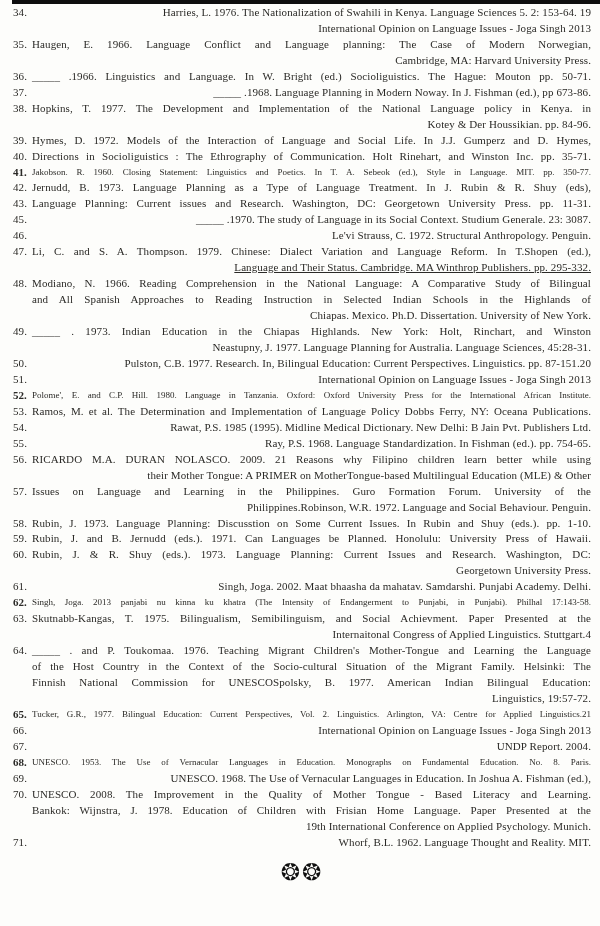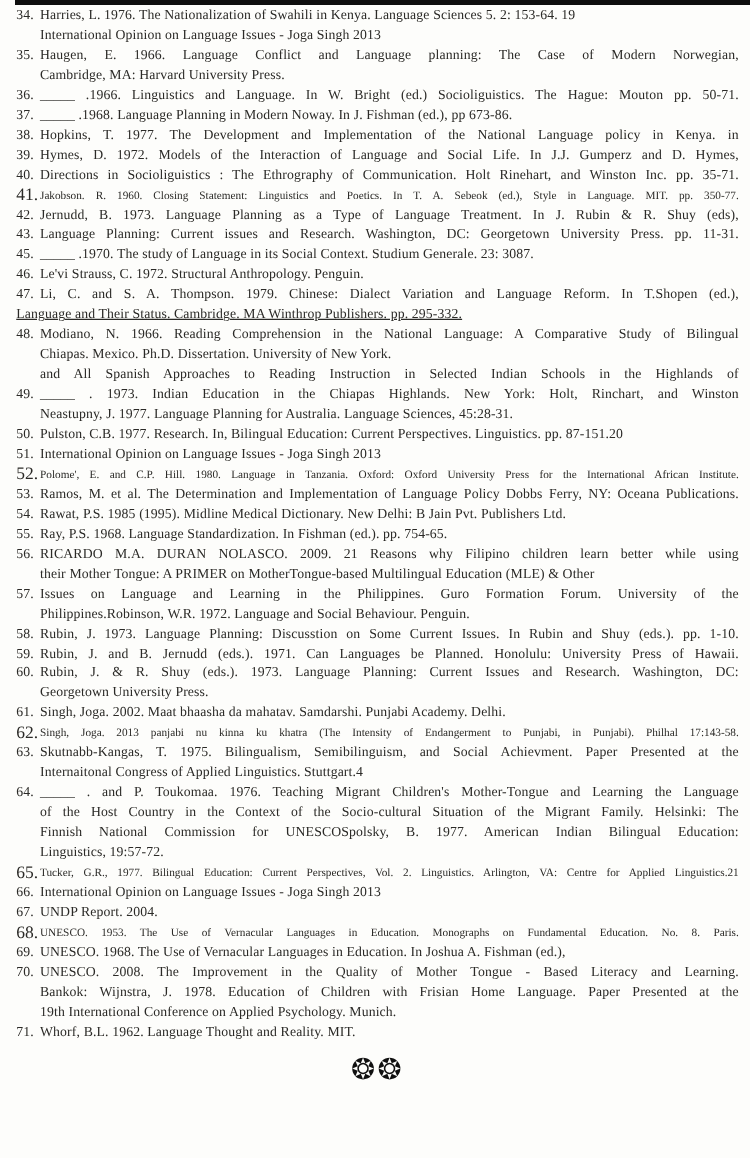--- a/index.html
+++ b/index.html
@@ -26,30 +26,30 @@
     position:relative;
     padding-left:19px;
     line-height:15.95px;
     font-size:11px;
     letter-spacing:.1px;
     white-space:nowrap;
   }
   .line .num{
     position:absolute;left:0;top:0;
   }
-  .line .txt{display:block;}
+  .line .txt{display:block;text-align:right;}
   
   .line.j{white-space:normal;}
   .line.j .txt{
     text-align:justify;
     text-align-last:justify;
   }
   
   .line.s{font-size:9px;letter-spacing:0;}
-  .line.s .num{font-size:14px;}
+  .line.s .num{font-size:11px;font-weight:bold;}
   
   .line.flush{padding-left:0;text-decoration:underline;}
   .ornament{
     margin-top:9px;
     text-align:center;
     font-family:"DejaVu Sans",sans-serif;
     font-size:23px;
     line-height:24px;
     color:#101010;
     letter-spacing:2px;
@@ -83,20 +83,24 @@
     <span class="txt">_____ .1966. Linguistics and Language. In W. Bright (ed.) Socioliguistics. The Hague: Mouton pp. 50-71.</span>
   </div>
       <div class="line">
     <span class="num">37.</span>
     <span class="txt">_____ .1968. Language Planning in Modern Noway. In J. Fishman (ed.), pp 673-86.</span>
   </div>
       <div class="line j">
     <span class="num">38.</span>
     <span class="txt">Hopkins, T. 1977. The Development and Implementation of the National Language policy in Kenya. in</span>
   </div>
+      <div class="line">
+    <span class="num"></span>
+    <span class="txt">Kotey &amp; Der Houssikian. pp. 84-96.</span>
+  </div>
       <div class="line j">
     <span class="num">39.</span>
     <span class="txt">Hymes, D. 1972. Models of the Interaction of Language and Social Life. In J.J. Gumperz and D. Hymes,</span>
   </div>
       <div class="line j">
     <span class="num">40.</span>
     <span class="txt">Directions in Socioliguistics : The Ethrography of Communication. Holt Rinehart, and Winston Inc. pp. 35-71.</span>
   </div>
       <div class="line j s">
     <span class="num">41.</span>
@@ -123,27 +127,27 @@
     <span class="txt">Li, C. and S. A. Thompson. 1979. Chinese: Dialect Variation and Language Reform. In T.Shopen (ed.),</span>
   </div>
       <div class="line flush">
     <span class="num"></span>
     <span class="txt">Language and Their Status. Cambridge. MA Winthrop Publishers. pp. 295-332.</span>
   </div>
       <div class="line j">
     <span class="num">48.</span>
     <span class="txt">Modiano, N. 1966. Reading Comprehension in the National Language: A Comparative Study of Bilingual</span>
   </div>
+      <div class="line j">
+    <span class="num"></span>
+    <span class="txt">and All Spanish Approaches to Reading Instruction in Selected Indian Schools in the Highlands of</span>
+  </div>
       <div class="line">
     <span class="num"></span>
     <span class="txt">Chiapas. Mexico. Ph.D. Dissertation. University of New York.</span>
-  </div>
-      <div class="line j">
-    <span class="num"></span>
-    <span class="txt">and All Spanish Approaches to Reading Instruction in Selected Indian Schools in the Highlands of</span>
   </div>
       <div class="line j">
     <span class="num">49.</span>
     <span class="txt">_____ . 1973. Indian Education in the Chiapas Highlands. New York: Holt, Rinchart, and Winston</span>
   </div>
       <div class="line">
     <span class="num"></span>
     <span class="txt">Neastupny, J. 1977. Language Planning for Australia. Language Sciences, 45:28-31.</span>
   </div>
       <div class="line">

